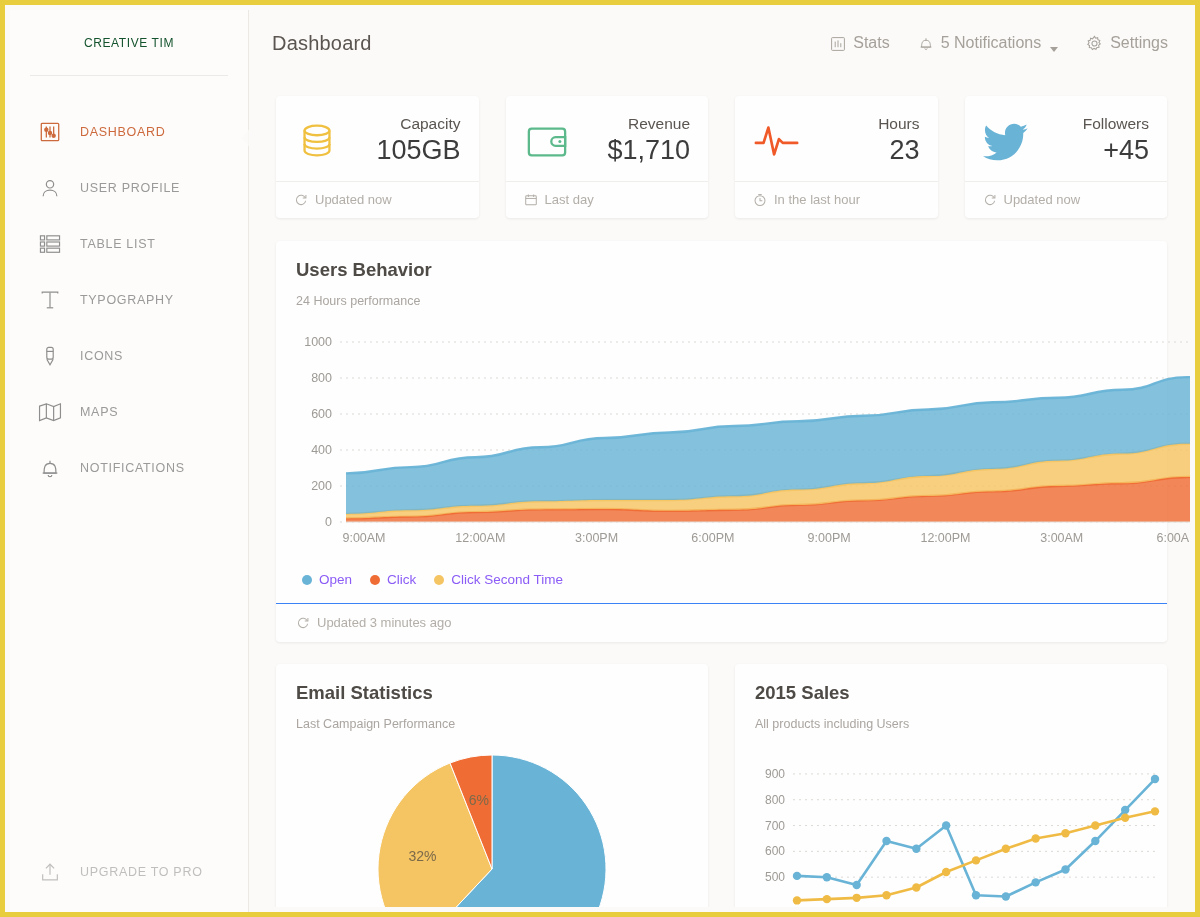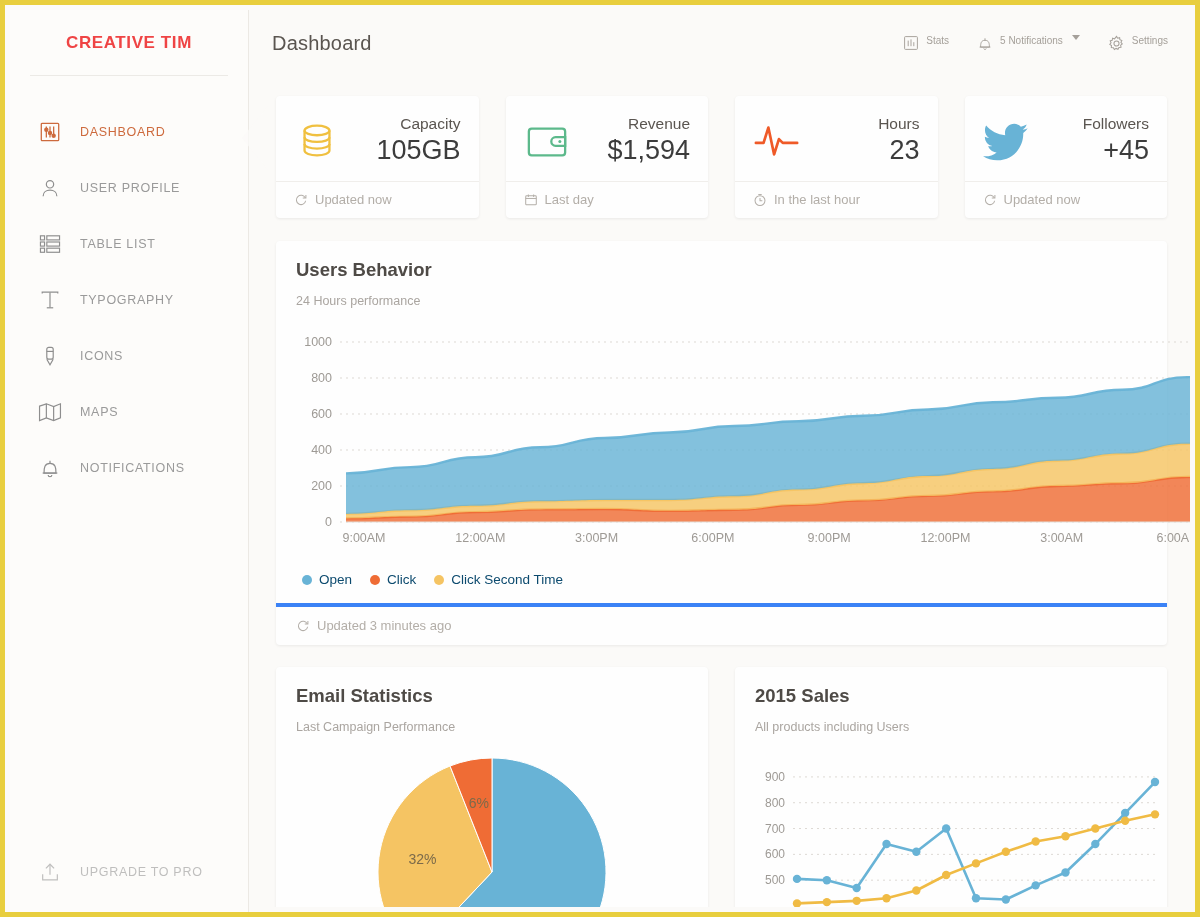--- a/index.html
+++ b/index.html
@@ -29,21 +29,21 @@
     background: #fdfcfa;
     border-right: 1px solid #ece9e4;
   }
   .brand {
     height: 66px;
     display: flex; align-items: center; justify-content: center;
     border-bottom: 1px solid #eceae6;
     margin: 0 20px;
   }
   .brand-text {
-    font-size: 17px; letter-spacing: .6px; color: #ef4444; font-weight: 700;
+    font-size: 12px; letter-spacing: .6px; color: #14532d; font-weight: 400;
   }
   .nav { margin-top: 28px; }
   .nav-item {
     display: flex; align-items: center;
     height: 56px;
     padding-left: 25px;
     cursor: pointer;
     color: #9a9a9a;
   }
   .nav-item.active { color: #cd6a3d; }
@@ -87,22 +87,22 @@
     right: 5px; height: 66px;
     background: #fbfaf8;
     display: flex; align-items: center;
     padding: 0 22px 0 23px;
   }
   #page-title {
     font-size: 20px; color: #5a5550; font-weight: 400; letter-spacing: .2px;
   }
   .top-actions { margin-left: auto; display: flex; align-items: center; gap: 28px; }
   .top-action {
-    display: flex; align-items: flex-start; gap: 7px;
-    color: #a5a09a; font-size: 10px; cursor: pointer;
+    display: flex; align-items: flex-end; gap: 7px;
+    color: #a5a09a; font-size: 16px; cursor: pointer;
   }
   .caret {
     width: 0; height: 0;
     border-left: 4px solid transparent;
     border-right: 4px solid transparent;
     border-top: 5px solid #a5a09a;
     margin-left: 2px;
   }
 
   
@@ -142,27 +142,27 @@
   
   .big-card { margin-top: 23px; padding: 18px 20px 0 20px; }
   .card-title { font-size: 18.5px; color: #4e4a46; font-weight: 700; }
   .card-sub { font-size: 12.5px; color: #aaa5a0; margin-top: 13px; }
 
   .chart-area { margin-top: 26px; }
 
   .legend {
     display: flex; align-items: center; gap: 9px;
     padding: 14px 0 16px 6px;
-    font-size: 13.5px; color: #0c4a6e;
+    font-size: 13.5px; color: #8b5cf6;
   }
   .legend-item { display: flex; align-items: center; gap: 7px; margin-right: 9px; }
   .dot { width: 10px; height: 10px; border-radius: 50%; display: inline-block; }
 
   .big-foot {
-    border-top: 4px solid #3b82f6;
+    border-top: 1px solid #3b82f6;
     margin: 0 -20px;
     padding: 11px 20px 12px 20px;
     display: flex; align-items: center; gap: 7px;
     color: #b3aea8; font-size: 13px;
   }
 
   
   .bottom-row { display: flex; gap: 27px; margin-top: 22px; }
   .bottom-card { flex: 1; padding: 18px 20px 0 20px; overflow: hidden; }
 
@@ -356,21 +356,21 @@
         <div class="stat-top">
           <div class="stat-ico">
             <svg class="ico-svg" width="46" height="42" viewBox="0 0 48 44" fill="none" stroke="#5cb98b" stroke-width="2.4">
               <rect x="5" y="9" width="38" height="28" rx="3"></rect>
               <path d="M33 18 h10 v9 h-10 a4.5 4.5 0 0 1 0-9 z"></path>
               <circle cx="37.5" cy="22.5" r="1.6" fill="#5cb98b" stroke="none"></circle>
             </svg>
           </div>
           <div class="stat-nums">
             <div class="stat-label">Revenue</div>
-            <div class="stat-value">$1,594</div>
+            <div class="stat-value">$1,710</div>
           </div>
         </div>
         <div class="card-foot">
           <span>
             <svg class="ico-svg" width="14" height="14" viewBox="0 0 18 18" fill="none" stroke="#b3aea8" stroke-width="1.3">
               <rect x="2.2" y="3.6" width="13.6" height="11.6" rx="1.2"></rect>
               <line x1="2.2" y1="7" x2="15.8" y2="7"></line>
               <line x1="5.6" y1="2" x2="5.6" y2="5"></line>
                 <line x1="12.4" y1="2" x2="12.4" y2="5"></line>
             </svg>

